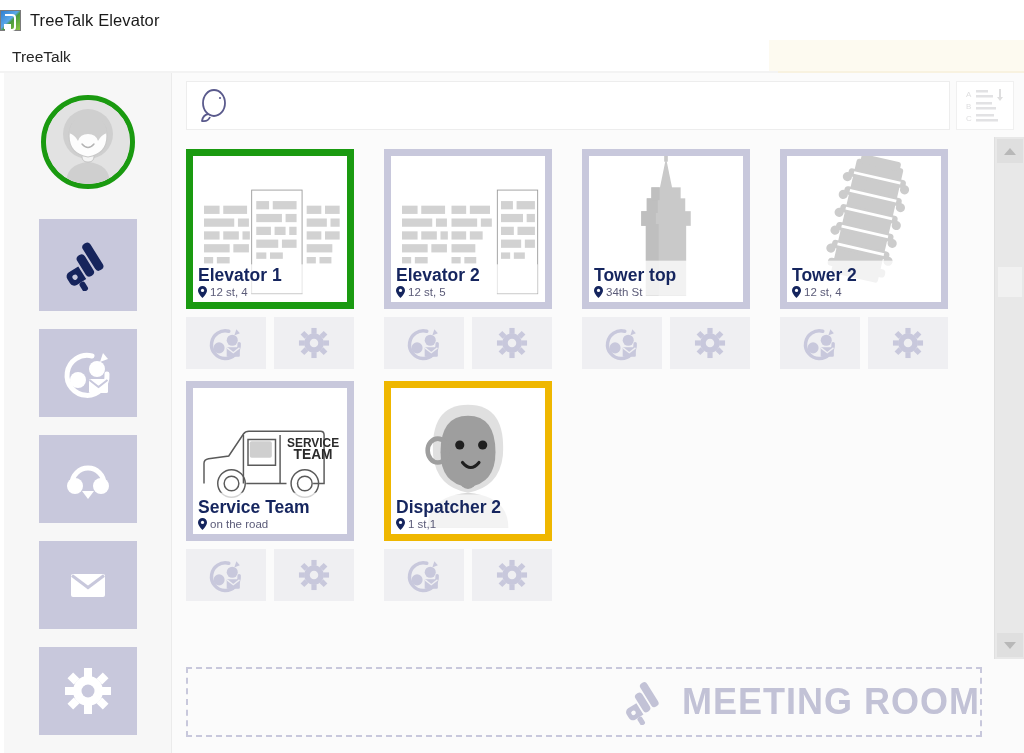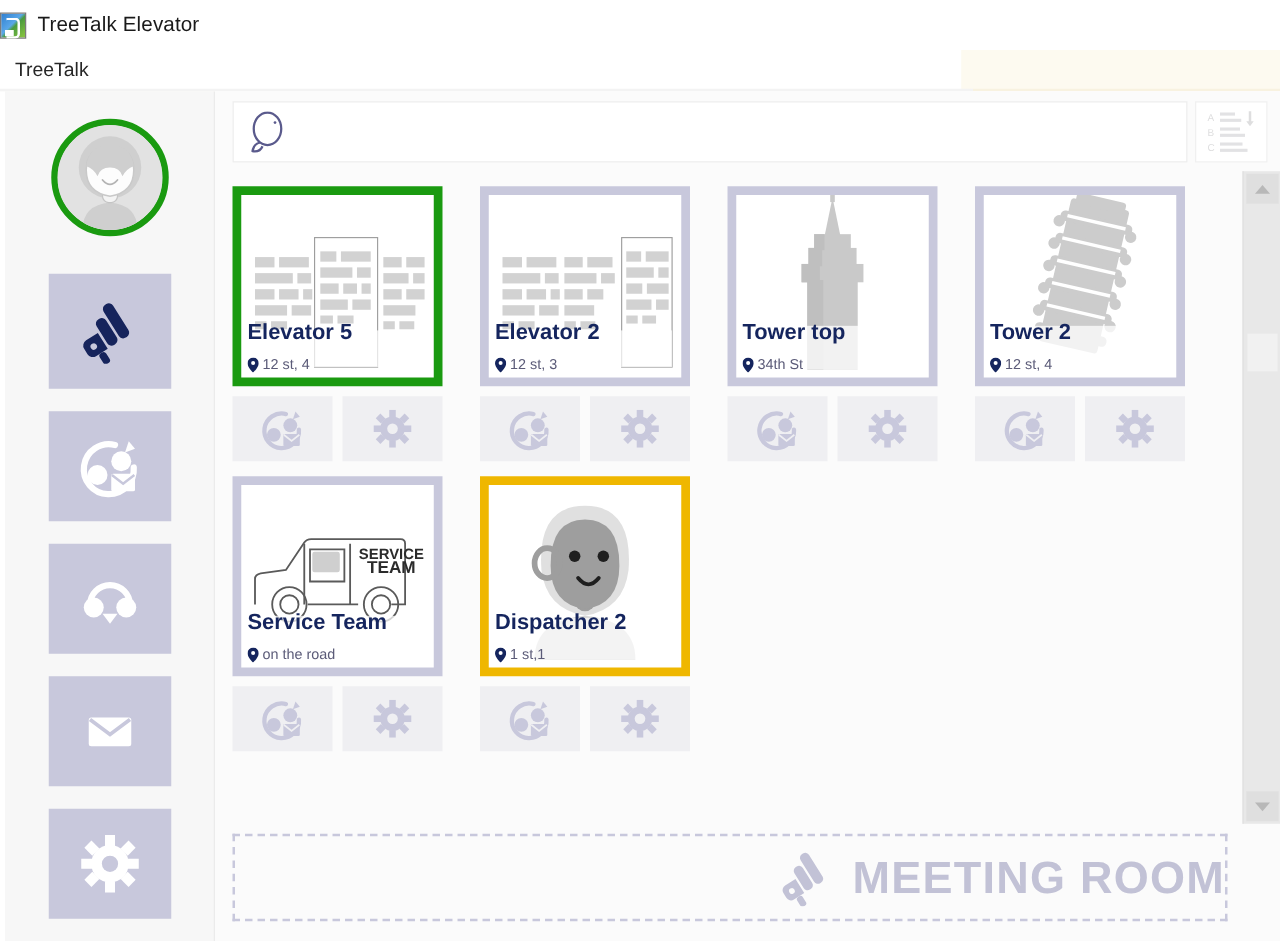--- a/index.html
+++ b/index.html
@@ -198,21 +198,21 @@
     color: #15255e;
     line-height: 1.08;
     white-space: nowrap;
   }
   .card-loc {
     font-size: 11.5px;
     color: #5b5b78;
     display: flex;
     align-items: center;
     gap: 3px;
-    margin-top: 11px;
+    margin-top: 1px;
     white-space: nowrap;
   }
   .pin { flex: 0 0 auto; display: block; }
   .card-actions {
     display: flex;
     gap: 8px;
     margin-top: 8px;
   }
   .act-btn {
     width: 80px; height: 52px;
@@ -441,21 +441,21 @@
                   <rect x="124" y="86" width="16" height="9"></rect>
                     <rect x="144" y="86" width="16" height="9"></rect>
                   <rect x="124" y="100" width="28" height="9"></rect>
                   <rect x="124" y="114" width="10" height="7"></rect>
                     <rect x="138" y="114" width="13" height="7"></rect>
                 </g>
                 <rect x="8" y="122" width="152" height="32" fill="#ffffff" opacity="0.72"></rect>
               </svg>
             </div>
             <div class="card-labels">
-              <div class="card-title">Elevator 5</div>
+              <div class="card-title">Elevator 1</div>
               <div class="card-loc">
                 <svg class="pin" width="9" height="12" viewBox="0 0 9 12">
                   <path d="M4.5 0 A4.5 4.5 0 0 0 0 4.5 C0 7.8 4.5 12 4.5 12 S9 7.8 9 4.5 A4.5 4.5 0 0 0 4.5 0 z" fill="#15255e"></path>
                   <circle cx="4.5" cy="4.4" r="1.6" fill="#ffffff"></circle>
                 </svg>
                 <span>12 st, 4</span>
               </div>
             </div>
           </div>
           <div class="card-actions">
@@ -533,21 +533,21 @@
                 <rect x="8" y="122" width="152" height="32" fill="#ffffff" opacity="0.72"></rect>
               </svg>
             </div>
             <div class="card-labels">
               <div class="card-title">Elevator 2</div>
               <div class="card-loc">
                 <svg class="pin" width="9" height="12" viewBox="0 0 9 12">
                   <path d="M4.5 0 A4.5 4.5 0 0 0 0 4.5 C0 7.8 4.5 12 4.5 12 S9 7.8 9 4.5 A4.5 4.5 0 0 0 4.5 0 z" fill="#15255e"></path>
                   <circle cx="4.5" cy="4.4" r="1.6" fill="#ffffff"></circle>
                 </svg>
-                <span>12 st, 3</span>
+                <span>12 st, 5</span>
               </div>
             </div>
           </div>
           <div class="card-actions">
             <div class="act-btn">
               <svg width="36" height="36" viewBox="0 0 52 52">
                 <path d="M30 9 A20 20 0 1 0 45 27" fill="none" stroke="#c8c8dc" stroke-width="5" stroke-linecap="round"></path>
                 <path d="M41 6 l5 6 l-8 3 z" fill="#c8c8dc"></path>
                 <circle cx="16" cy="33" r="8" fill="#c8c8dc"></circle>
                   <circle cx="35" cy="22" r="8" fill="#c8c8dc"></circle>

